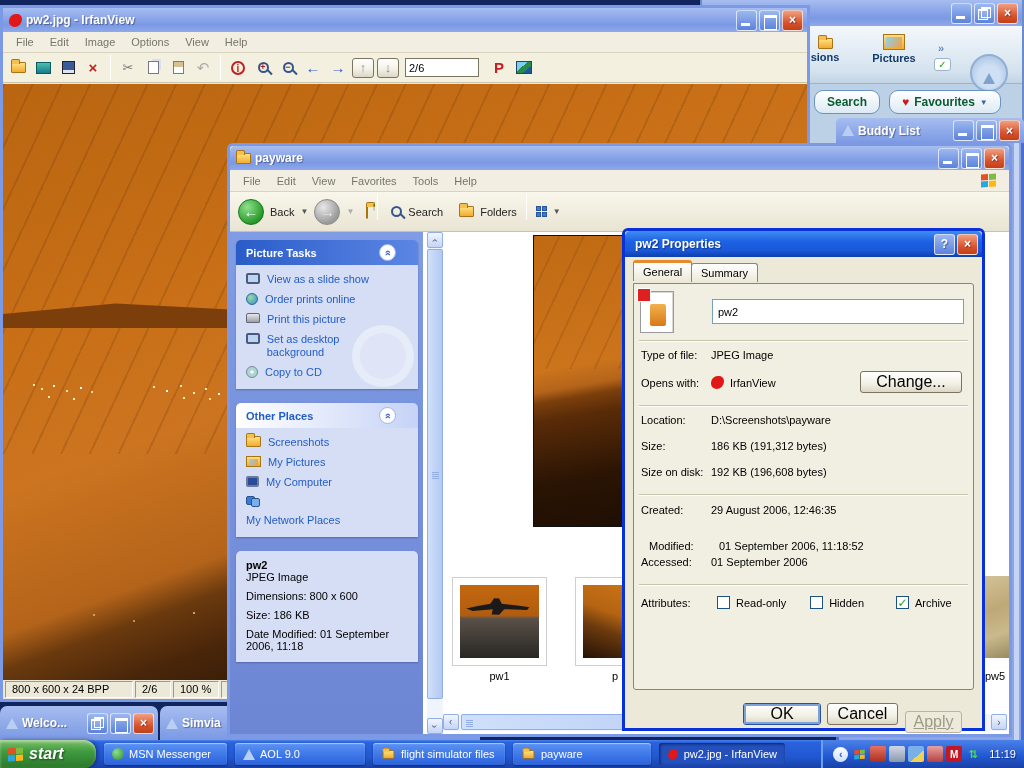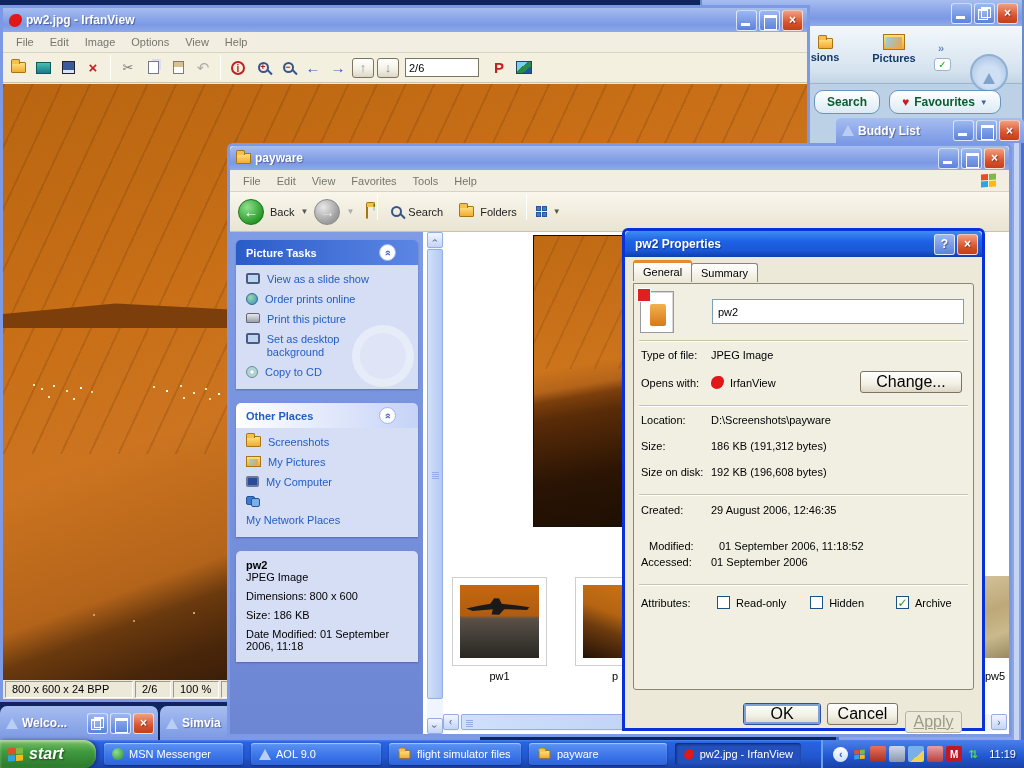--- a/index.html
+++ b/index.html
@@ -586,21 +586,21 @@
   <div class="taskbar">
     <div class="startbtn">
       <span class="winlogo">
           <i></i>
           <i></i>
           <i></i>
           <i></i>
         </span>
       <span>start</span>
     </div>
-    <div class="taskbtn" style="width:139px;">
+    <div class="taskbtn" style="width:123px;">
       <span style="width:12px;height:12px;border-radius:50%;background:radial-gradient(circle at 35% 35%,#8fe08f,#2a8a2a);"></span>
       <span>MSN Messenger</span>
     </div>
     <div class="taskbtn" style="width:130px;">
       <span class="aoltri"></span>
       <span>AOL 9.0</span>
     </div>
     <div class="taskbtn" style="width:132px;">
       <span class="ifolder" style="transform:scale(.8);"></span>
       <span>flight simulator files</span>

